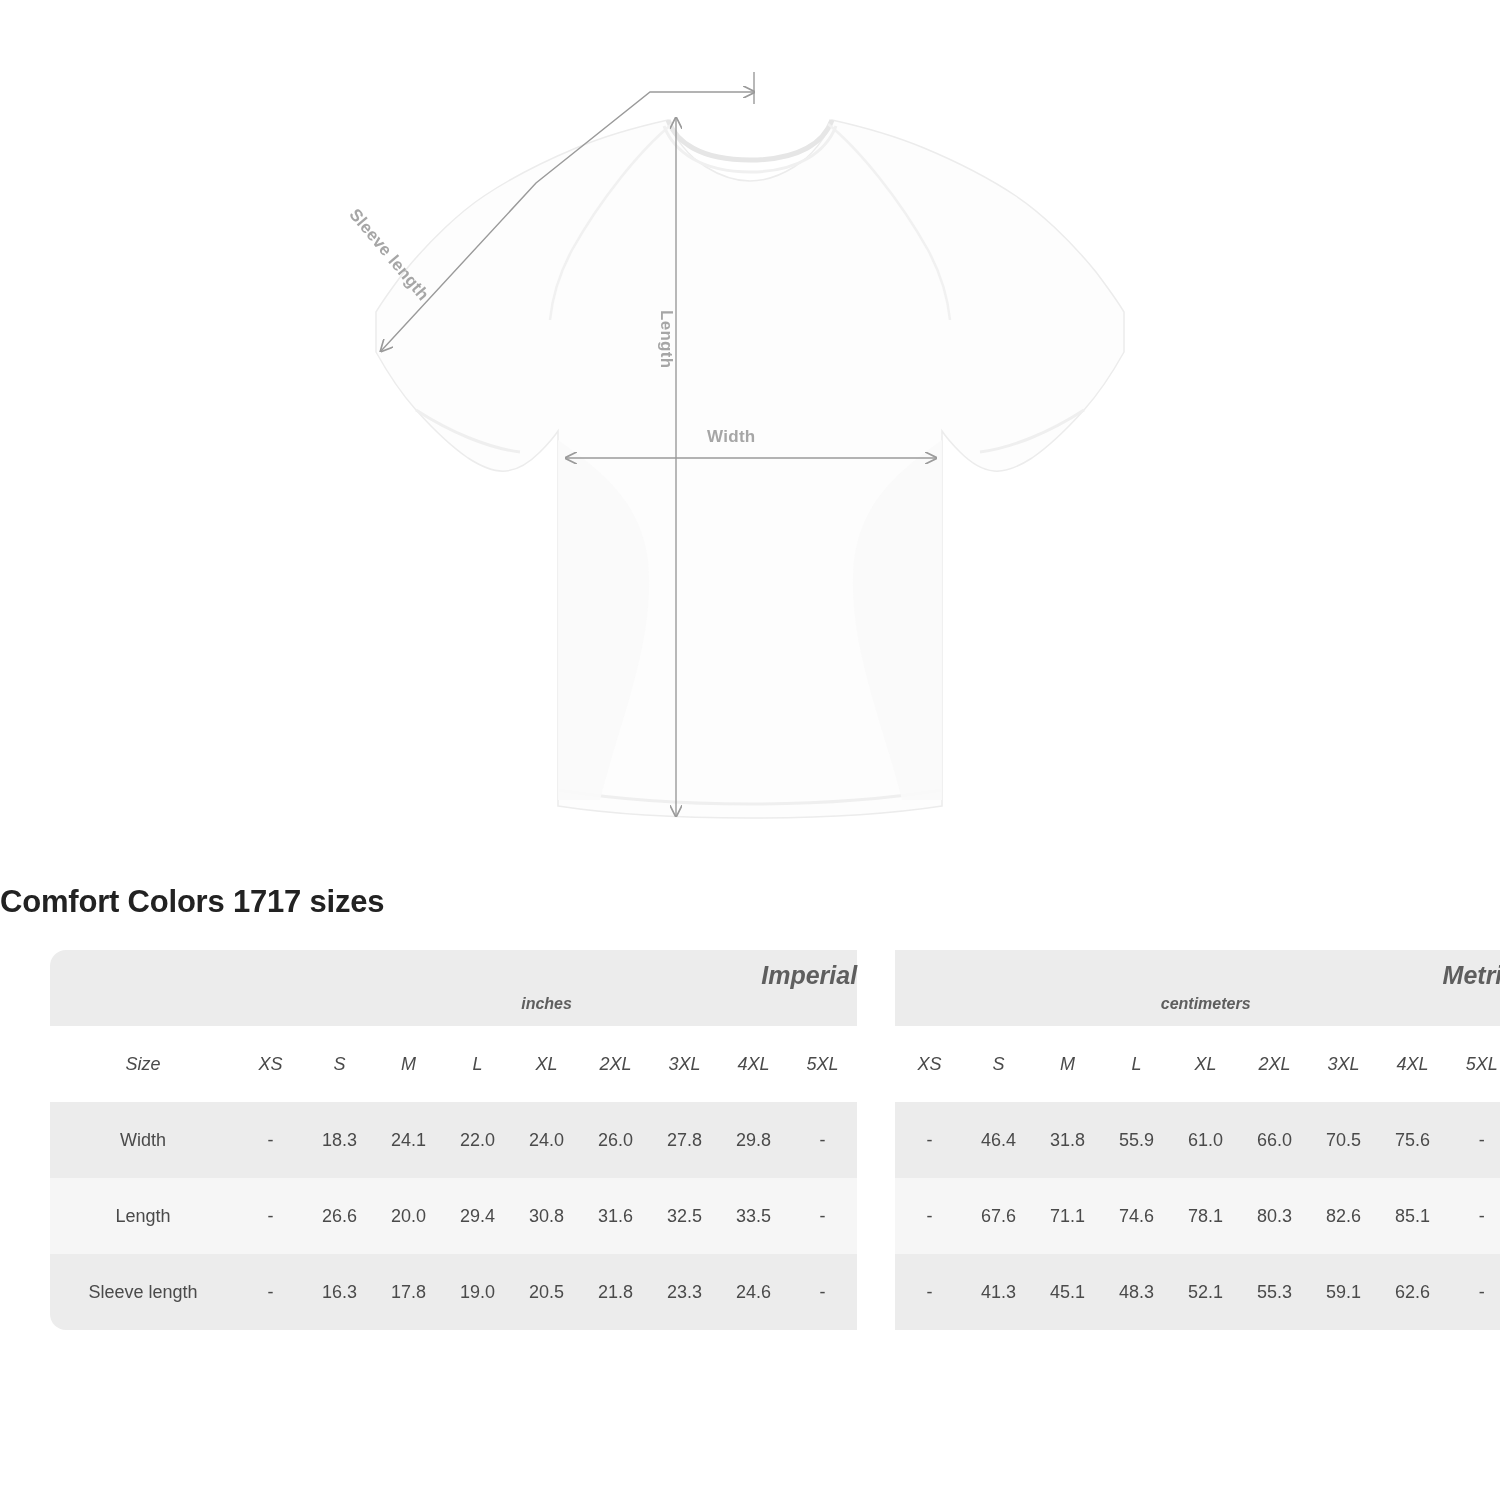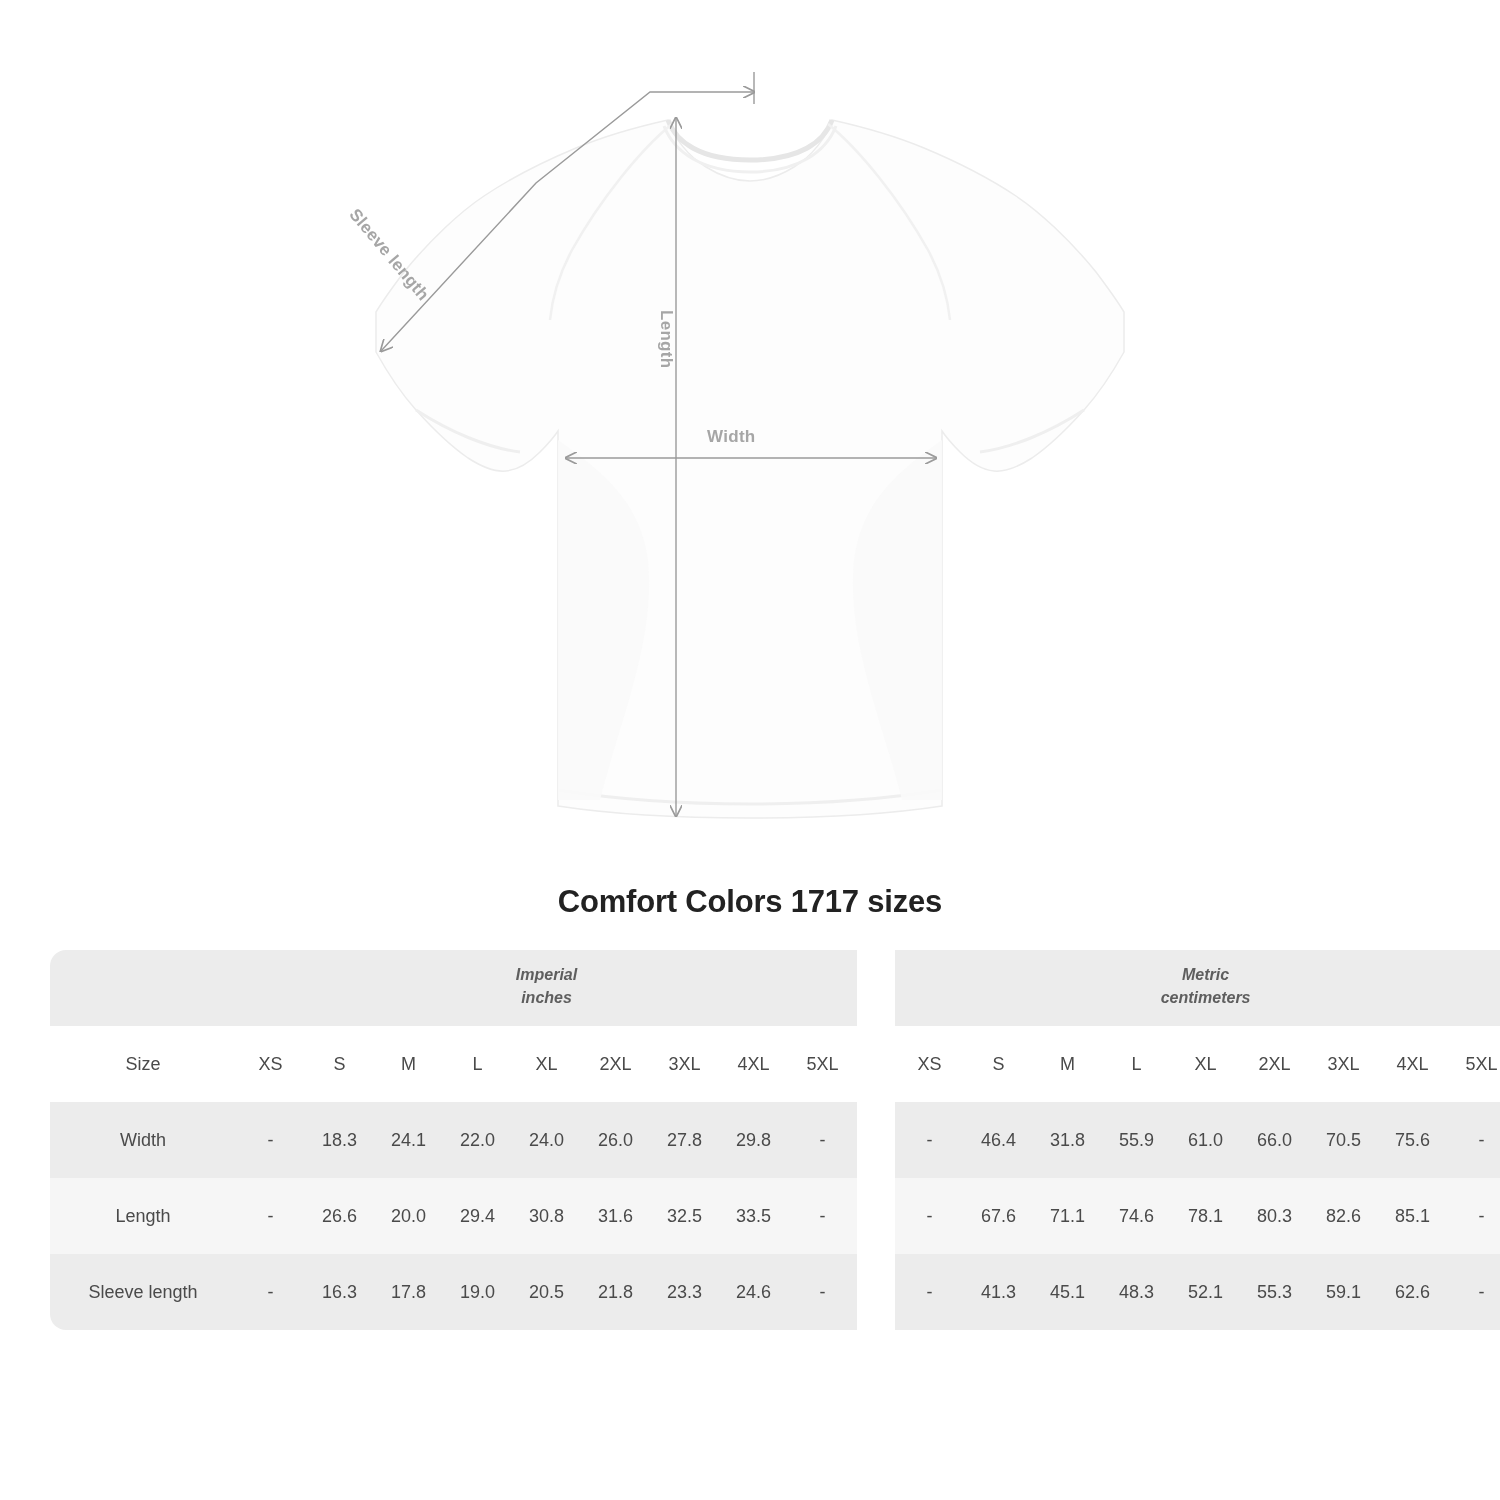--- a/index.html
+++ b/index.html
@@ -51,21 +51,21 @@
     transform: rotate(90deg);
     transform-origin: left top;
   }
   #label-width {
     left: 707px;
     top: 427px;
   }
 
   
   .title-block {
-    text-align: center;
+    text-align: left;
     margin-top: 24px;
   }
   .chart-title {
     font-size: 31px;
     font-weight: bold;
     color: #222222;
     margin: 0;
     letter-spacing: -0.2px;
   }
   .chart-note {
@@ -91,25 +91,26 @@
     color: #4a4a4a;
     font-weight: normal;
     padding: 0;
     height: 76px;
     vertical-align: middle;
   }
   .unit-head {
     height: 106px;
   }
   .unit-sys {
-    font-size: 16px;
+    font-size: 25px;
     font-style: italic;
     font-weight: bold;
     color: #5e5e5e;
     line-height: 1.25;
+    text-align: right;
   }
   .unit-units {
     font-size: 16px;
     font-style: italic;
     color: #5e5e5e;
     line-height: 1.6;
     font-weight: bold;
   }
   .row-shade-a td { background: #ececec; }
   .row-shade-b td { background: #f6f6f6; }
@@ -120,21 +121,21 @@
     color: #4a4a4a;
     font-size: 19px;
     width: 186px;
   }
   .sizecol { width: 69px; }
   .gapcol  { width: 38px; background: #ffffff !important; }
   .corner-tl td:first-child { border-top-left-radius: 16px; }
   .corner-tr td:last-child  { border-top-right-radius: 16px; }
   .corner-bl td:first-child { border-bottom-left-radius: 16px; }
   .corner-br td:last-child  { border-bottom-right-radius: 16px; }
-  .head-label { font-weight: bold; color: #4a4a4a; font-size: 19px; }
+  .head-label { font-weight: bold; color: #4a4a4a; font-size: 19px; font-style: italic; }
 </style>
 </head>
 <body>
 
 <div class="page">
 
   <div class="illustration">
     <svg class="shirt-svg" width="1500" height="860" viewBox="0 0 1500 860">
       <defs>
         <marker id="arrow-end" markerWidth="9" markerHeight="9" refX="8" refY="4.5" orient="auto">

